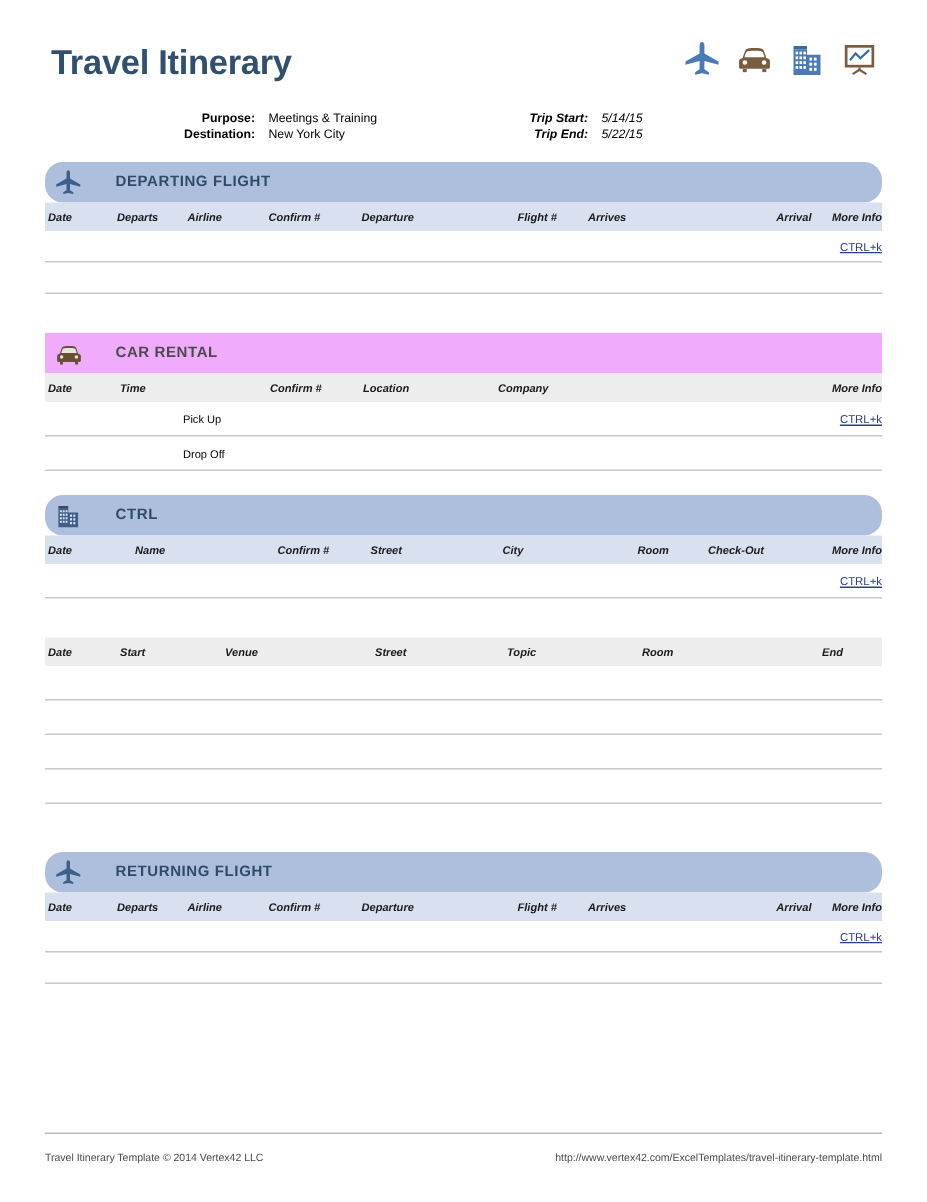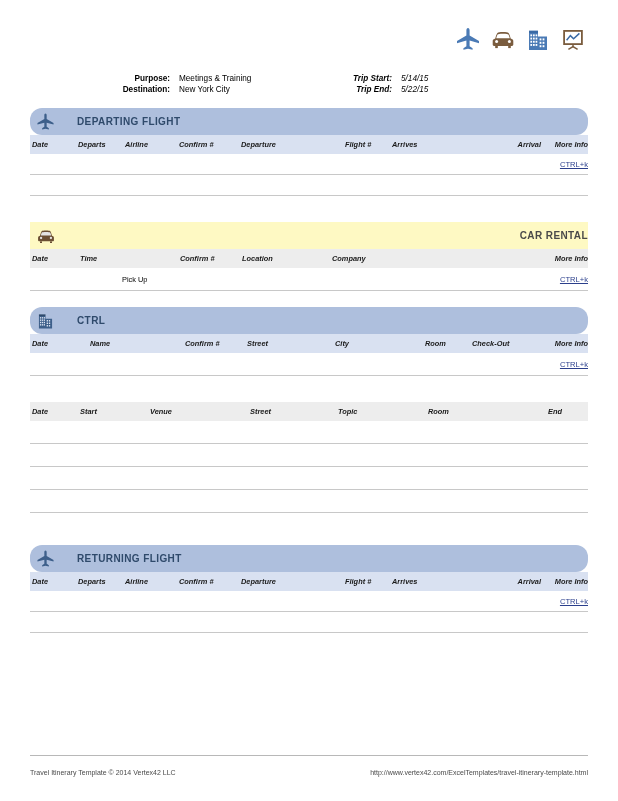--- a/index.html
+++ b/index.html
@@ -82,21 +82,21 @@
   .section-gap-md { height: 18px; }
 
   .sec-bar {
     height: 27px;
     display: flex;
     align-items: center;
     padding-left: 6px;
     box-sizing: border-box;
   }
   .sec-bar.blue { background: #aebfdd; border-radius: 12px; }
-  .sec-bar.gray { background: #fef9c3; justify-content: space-between; }
+  .sec-bar.gray { background: #f0abfc; }
   .sec-bar .sec-icon {
     width: 26px;
     display: flex;
     align-items: center;
     justify-content: flex-start;
   }
   .sec-bar .sec-icon svg { display: block; }
   .sec-title {
     font-size: 10px;
     font-weight: bold;
@@ -199,20 +199,21 @@
   }
   .footer-url { color: #4a4a4a; text-decoration: none; }
 </style>
 </head>
 <body>
 
 <div class="page">
 
   <div class="doc-header">
 
+    <div class="doc-title">Travel Itinerary</div>
 
     <div class="header-icons">
       <span>
         <svg width="26" height="26" viewBox="0 0 26 26">
           <path d="M13 2 C12 2 11.4 3 11.4 4.4 L11.4 9.6 L2 15 L2 17.2 L11.4 14.6 L11.4 20.2 L8.4 22.2 L8.4 23.8 L13 22.8 L17.6 23.8 L17.6 22.2 L14.6 20.2 L14.6 14.6 L24 17.2 L24 15 L14.6 9.6 L14.6 4.4 C14.6 3 14 2 13 2 Z" fill="#4a7ab5"></path>
         </svg>
       </span>
       <span>
         <svg width="26" height="26" viewBox="0 0 26 26">
           <path d="M5.2 12.6 C5.2 12.6 6.6 7.6 7.4 6.9 C8.2 6.2 10 6 13 6 C16 6 17.8 6.2 18.6 6.9 C19.4 7.6 20.8 12.6 20.8 12.6 L22.2 13.2 C23 13.5 23.3 14.2 23.3 15.2 L23.3 18.6 C23.3 19.4 22.8 19.9 22 19.9 L4 19.9 C3.2 19.9 2.7 19.4 2.7 18.6 L2.7 15.2 C2.7 14.2 3 13.5 3.8 13.2 Z" fill="#7a5c3e"></path>
@@ -349,20 +350,28 @@
       <span class="c c-more">More Info</span>
     </div>
     <div class="rowgroup">
       <div class="data-row tall">
         <span class="c c-date"></span>
         <span class="c c-time" style="padding-left:44px;">Pick Up</span>
         <span class="c c-confirm"></span>
         <span class="c c-location"></span>
         <span class="c c-company"></span>
         <span class="c c-more"><span class="moreinfo">CTRL+k</span></span>
+      </div>
+      <div class="data-row tall">
+        <span class="c c-date"></span>
+        <span class="c c-time" style="padding-left:44px;">Drop Off</span>
+        <span class="c c-confirm"></span>
+        <span class="c c-location"></span>
+        <span class="c c-company"></span>
+        <span class="c c-more"></span>
       </div>
     </div>
   </div>
 
   <div style="height:16px;"></div>
 
   <div class="section">
     <div class="sec-bar blue">
       <span class="sec-icon">
         <svg width="19" height="19" viewBox="0 0 26 26">

